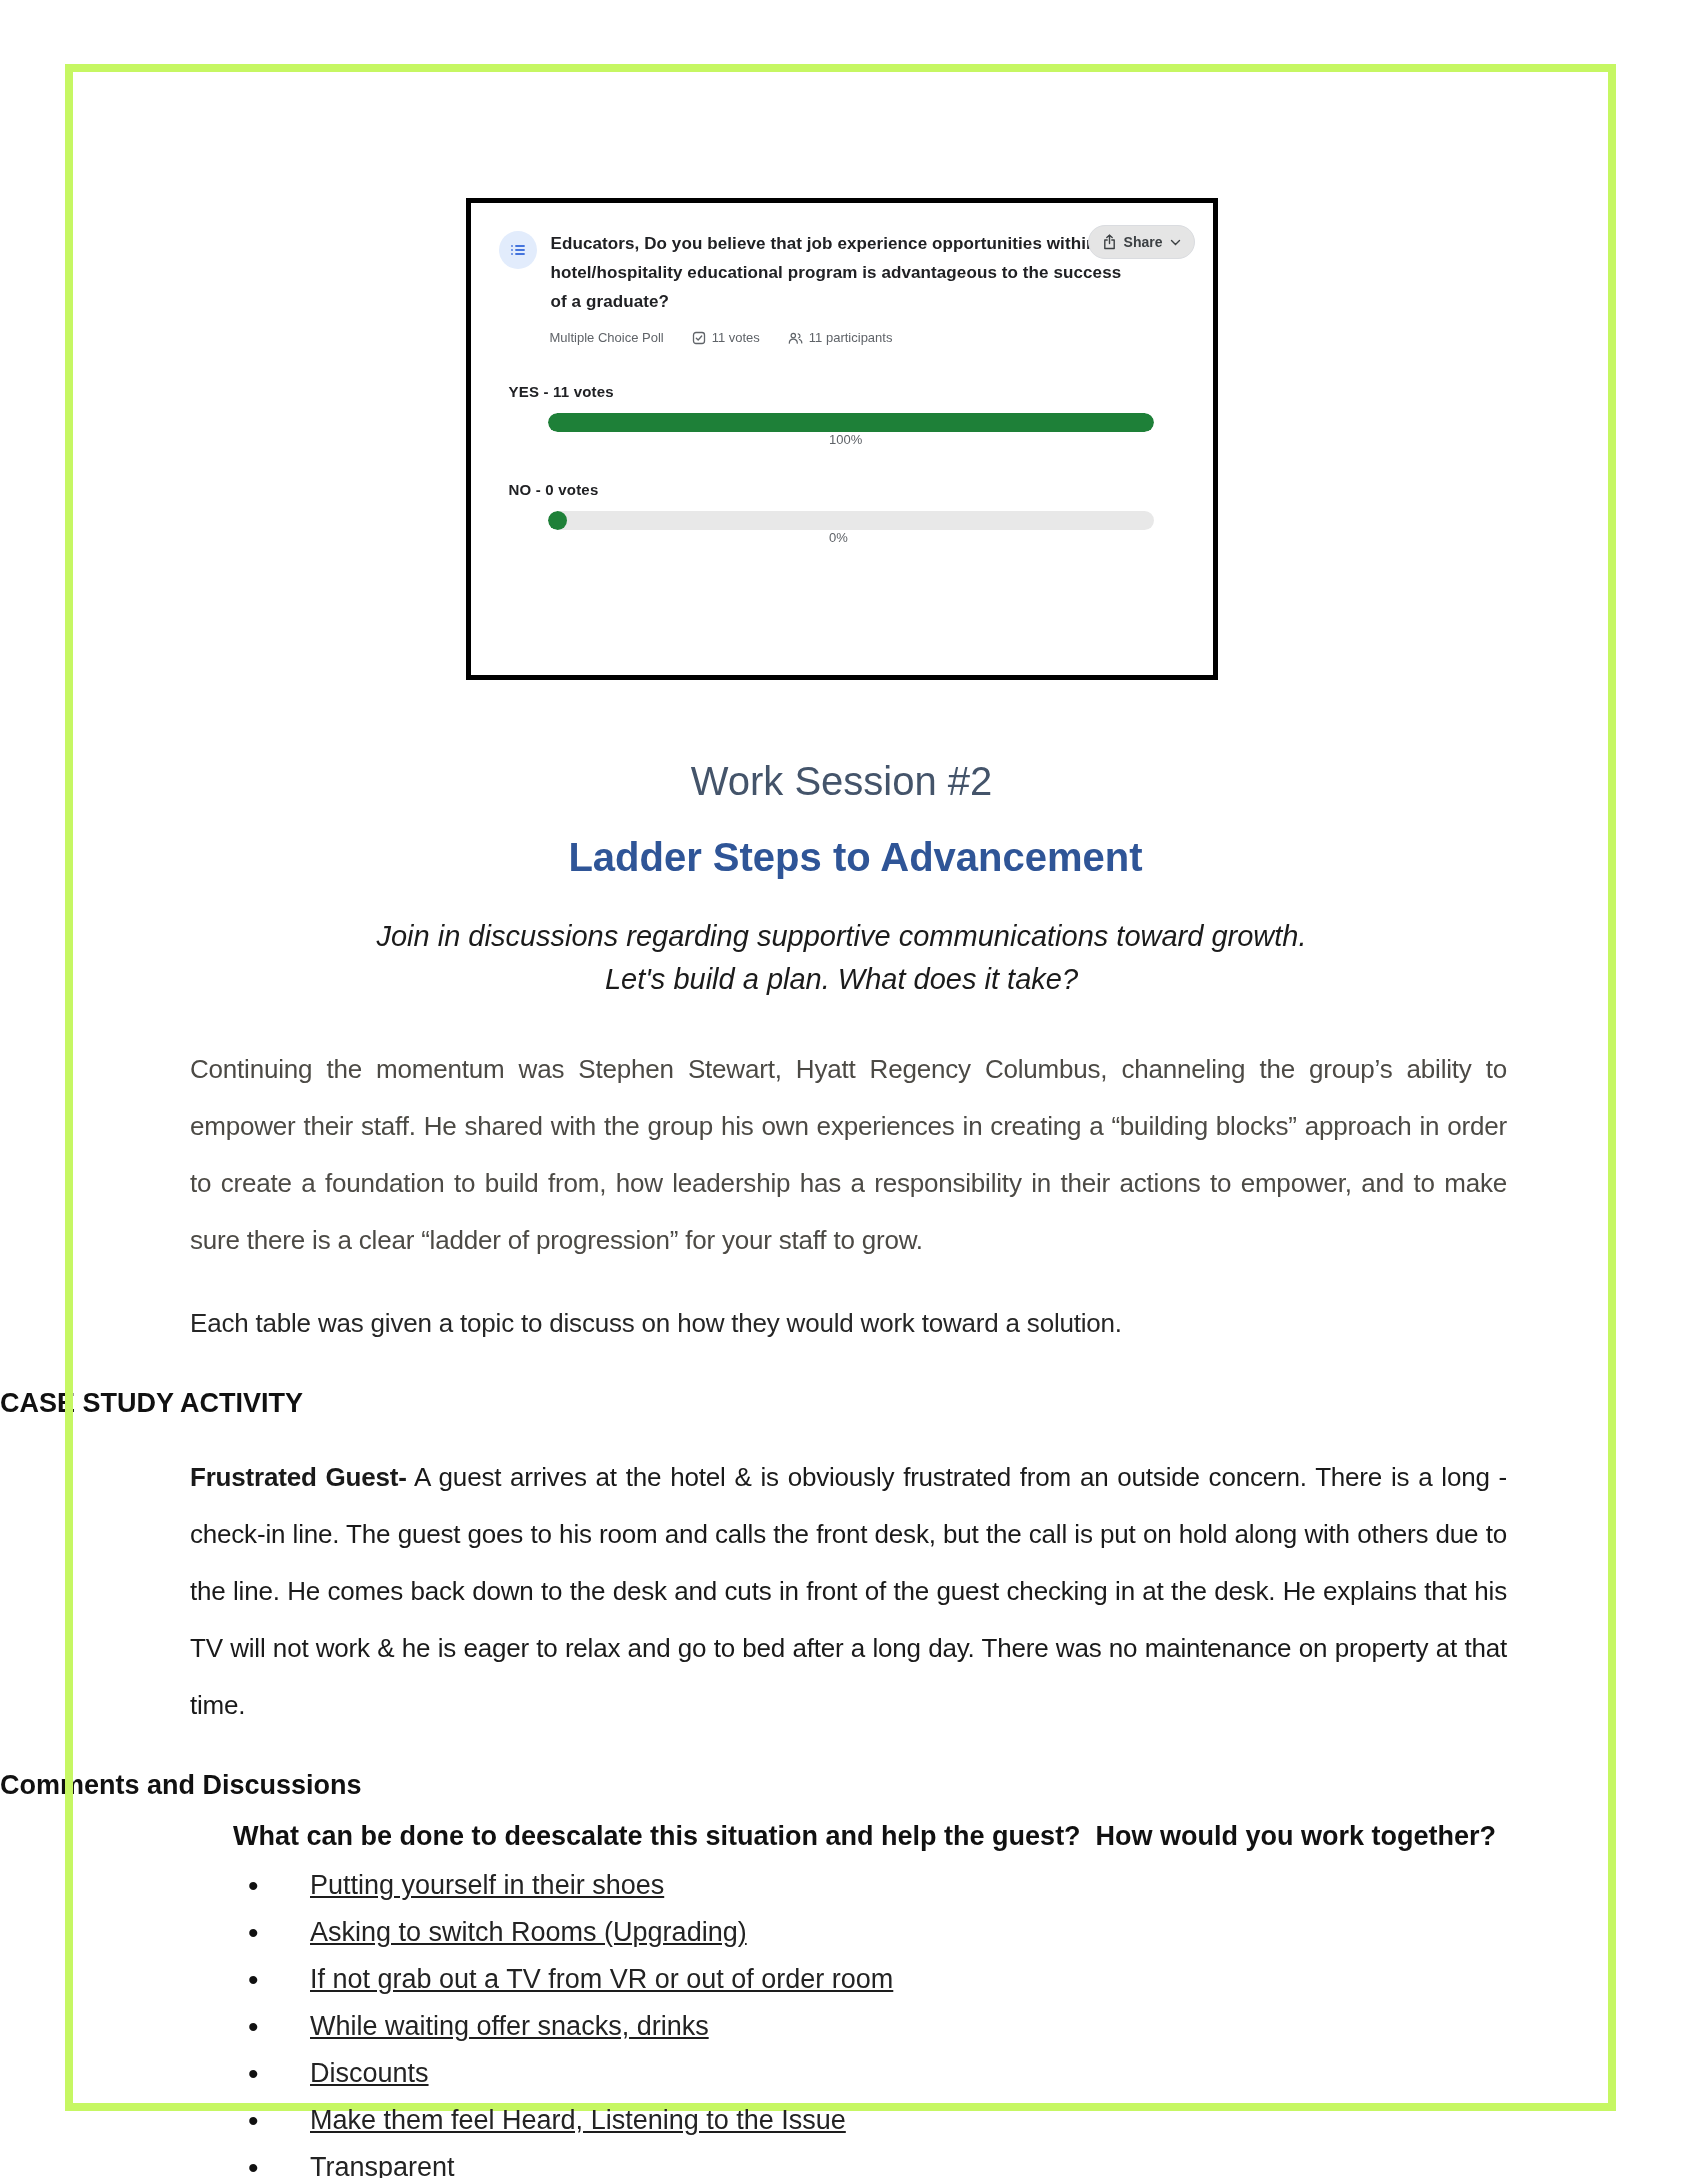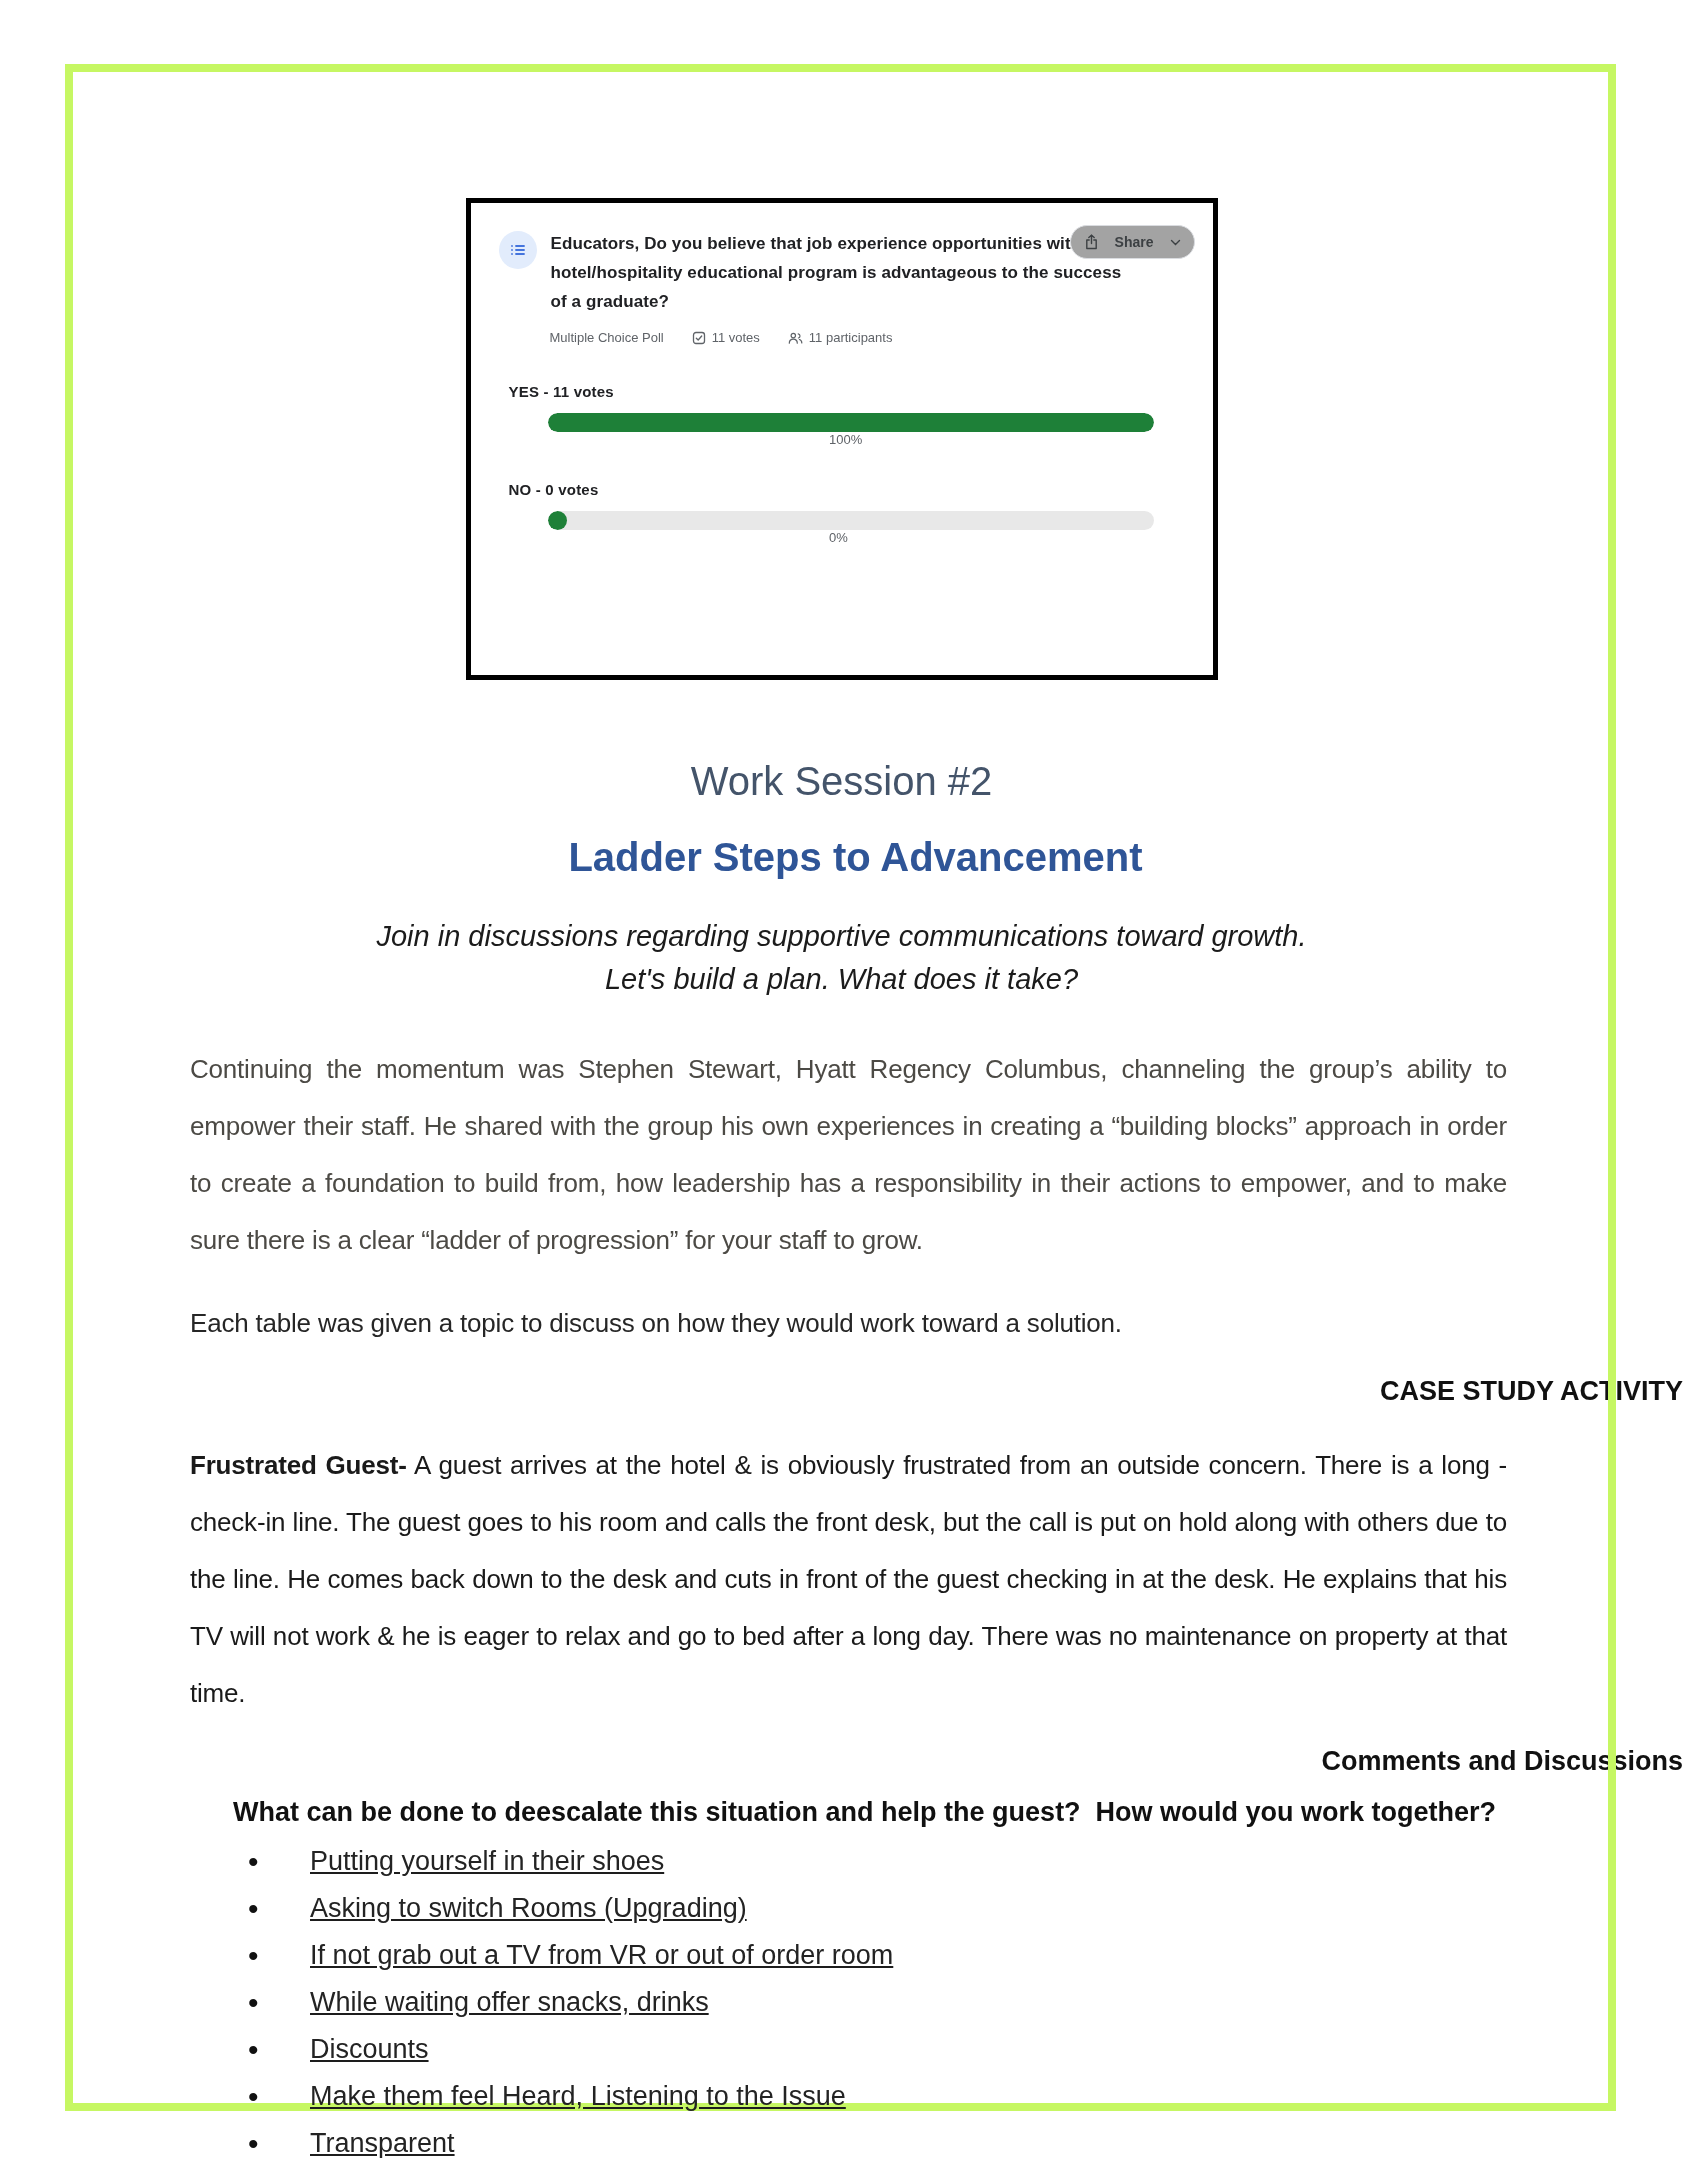--- a/index.html
+++ b/index.html
@@ -40,23 +40,23 @@
   }
   .poll-question {
     margin-left: 14px;
     width: 574px;
     font-size: 17px; line-height: 29px;
     font-weight: 700; color: #202124;
     letter-spacing: 0.1px;
   }
   .share-btn {
     position: absolute; top: 22px; right: 18px;
-    display: flex; align-items: center; gap: 16px;
+    display: flex; align-items: center; gap: 7px;
     border: 1px solid #dadce0; border-radius: 18px;
-    background: #a3a3a3;
+    background: #e5e5e5;
     padding: 8px 13px;
     font-size: 14px; font-weight: 600; color: #3c4043;
     cursor: pointer;
   }
   .poll-meta {
     margin: 14px 0 0 51px;
     display: flex; align-items: center; gap: 28px;
     font-size: 13px; color: #5f6368;
   }
   .meta-item { display: flex; align-items: center; gap: 6px; }
@@ -101,22 +101,22 @@
   }
   .para {
     margin-left: 190px; margin-right: 176px;
     font-size: 26px; line-height: 57px;
     letter-spacing: -0.2px;
     text-align: justify;
   }
   .p1 { margin-top: 40px; color: #4c4a45; }
   .p2 { margin-top: 26px; color: #262626; text-align: left; }
   .center-bold {
-    margin-top: 16px;
-    text-align: right;
+    margin-top: 28px;
+    text-align: left;
     font-size: 27px; line-height: 47px;
     font-weight: 700; color: #111111;
   }
   .case-para { margin-top: 22px; color: #1a1a1a; }
   .case-lead { font-weight: 700; }
   .discussion-q {
     margin-top: 4px; margin-left: 233px; margin-right: 149px;
     font-size: 27px; line-height: 47px;
     font-weight: 700; color: #111111;
     white-space: pre-wrap;

